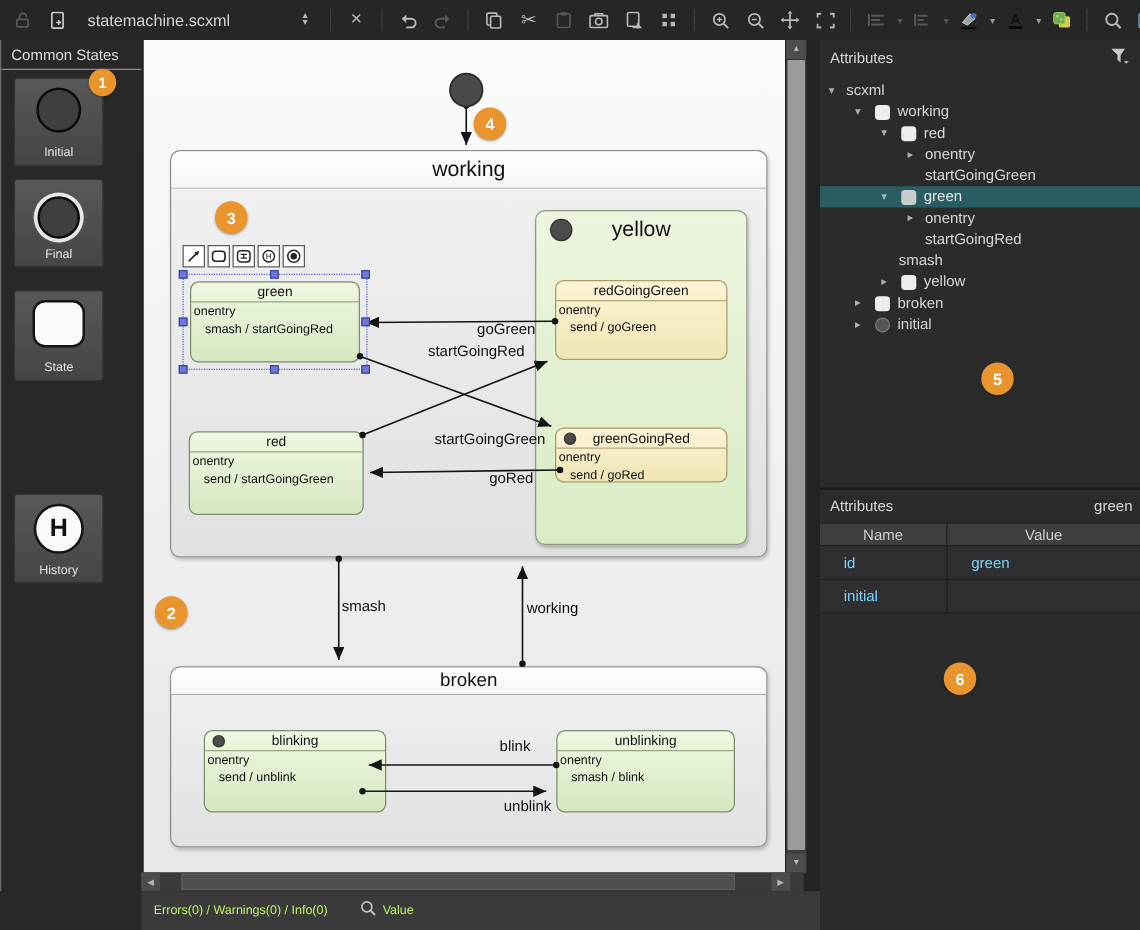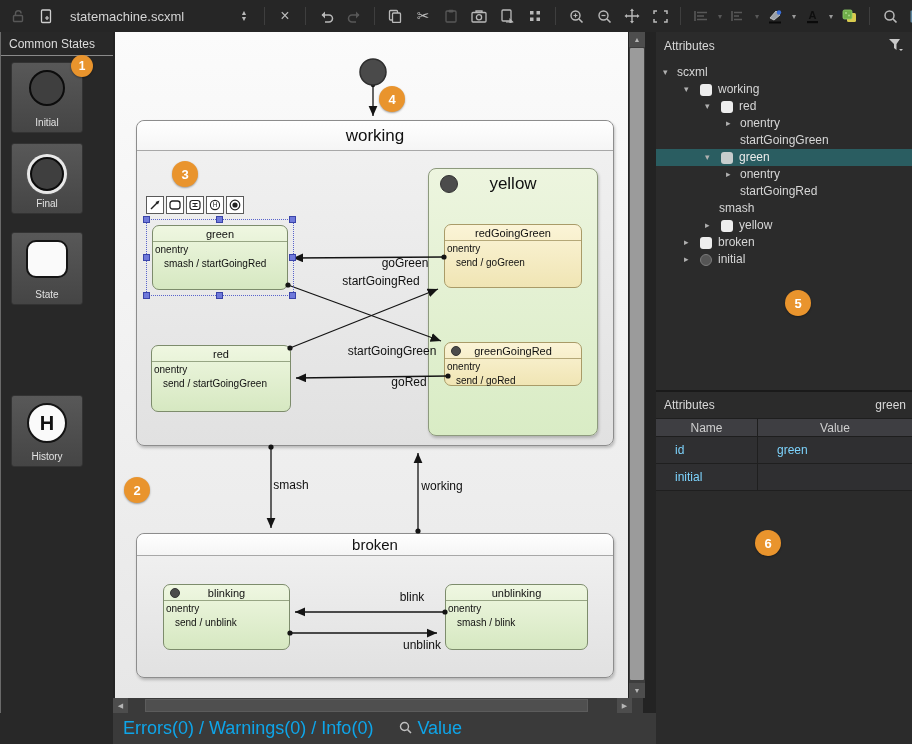--- a/index.html
+++ b/index.html
@@ -111,21 +111,21 @@
   .attr-col.c1 { width:102px; border-right:1px solid #1e1e1e; }
   .attr-col.c2 { flex:1; }
   .attr-row { display:flex; height:27px; background:#2f2f31; border-bottom:1px solid #1f1f1f; }
   .attr-cell { font-size:12px; color:#7dd3fc; line-height:26px; padding-left:19px; }
   .attr-cell.c1 { width:102px; border-right:1px solid #1f1f1f; }
   .attr-cell.c2 { flex:1; }
 
   
   #statusbar { position:absolute; left:113px; top:713px; width:543px; height:31px; background:#3a3a3a;
     display:flex; align-items:center; padding-left:10px; gap:26px; }
-  #statusbar .stxt { color:#0ea5e9; font-size:18px; }
+  #statusbar .stxt { color:#bef264; font-size:10px; }
   .search-wrap { display:flex; align-items:center; gap:5px; }
   #bottom-left { position:absolute; left:0; top:713px; width:113px; height:31px; background:#282828; }
 </style>
 </head>
 <body>
 
 <div id="toolbar">
   <span class="tbtn dim">
     <svg class="ic" width="14" height="14" viewBox="0 0 14 14">
         <rect x="2.5" y="6.5" width="9" height="6" rx="1" fill="none" stroke="currentColor" stroke-width="1.4"></rect>
@@ -342,21 +342,21 @@
 
   <div class="leaf cream" style="left:329px; top:310px; width:138px; height:44px;">
     <div class="hd"><span class="leaf-dot"></span>
       <span>greenGoingRed</span></div>
     <div class="bd">
         <div>onentry</div>
       <div class="l2">send / goRed</div>
       </div>
   </div>
 
-  <div class="leaf" style="left:48px; top:552px; width:127px; height:66px;">
+  <div class="leaf" style="left:48px; top:552px; width:146px; height:66px;">
     <div class="hd"><span class="leaf-dot"></span>
       <span>blinking</span></div>
     <div class="bd">
         <div>onentry</div>
       <div class="l2">send / unblink</div>
       </div>
   </div>
 
   <div class="leaf" style="left:330px; top:552px; width:143px; height:66px;">
     <div class="hd">unblinking</div>

